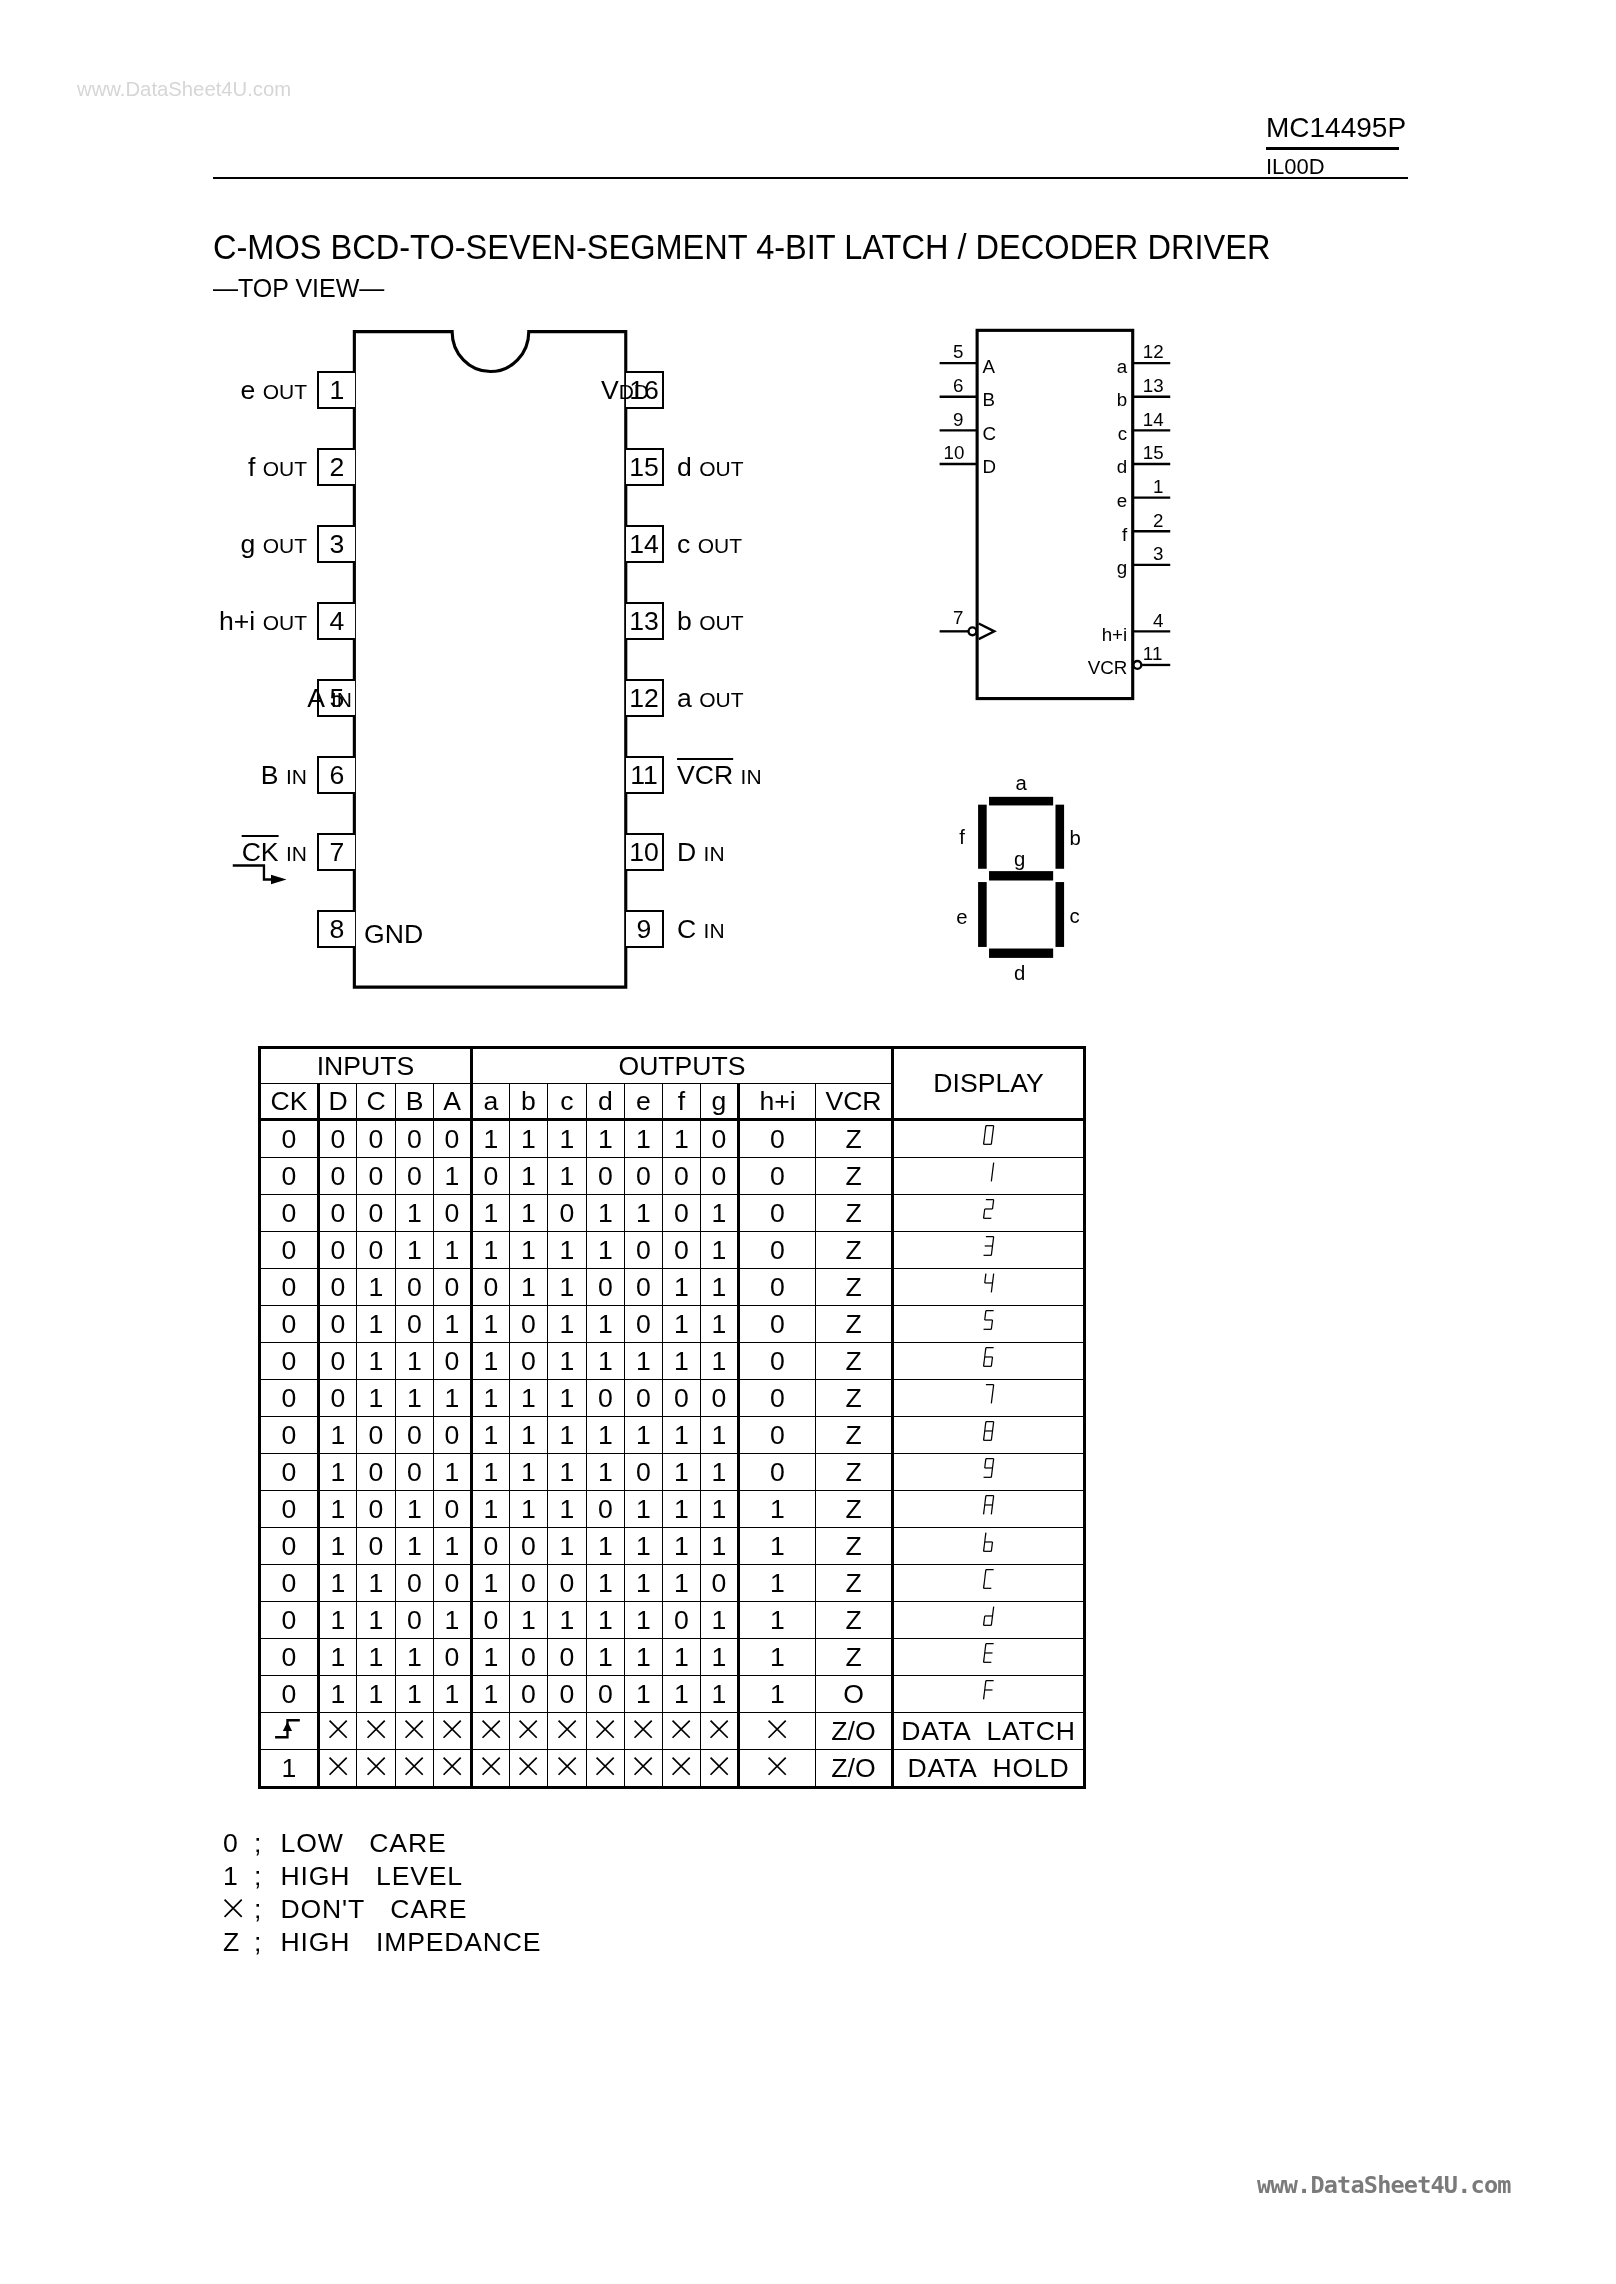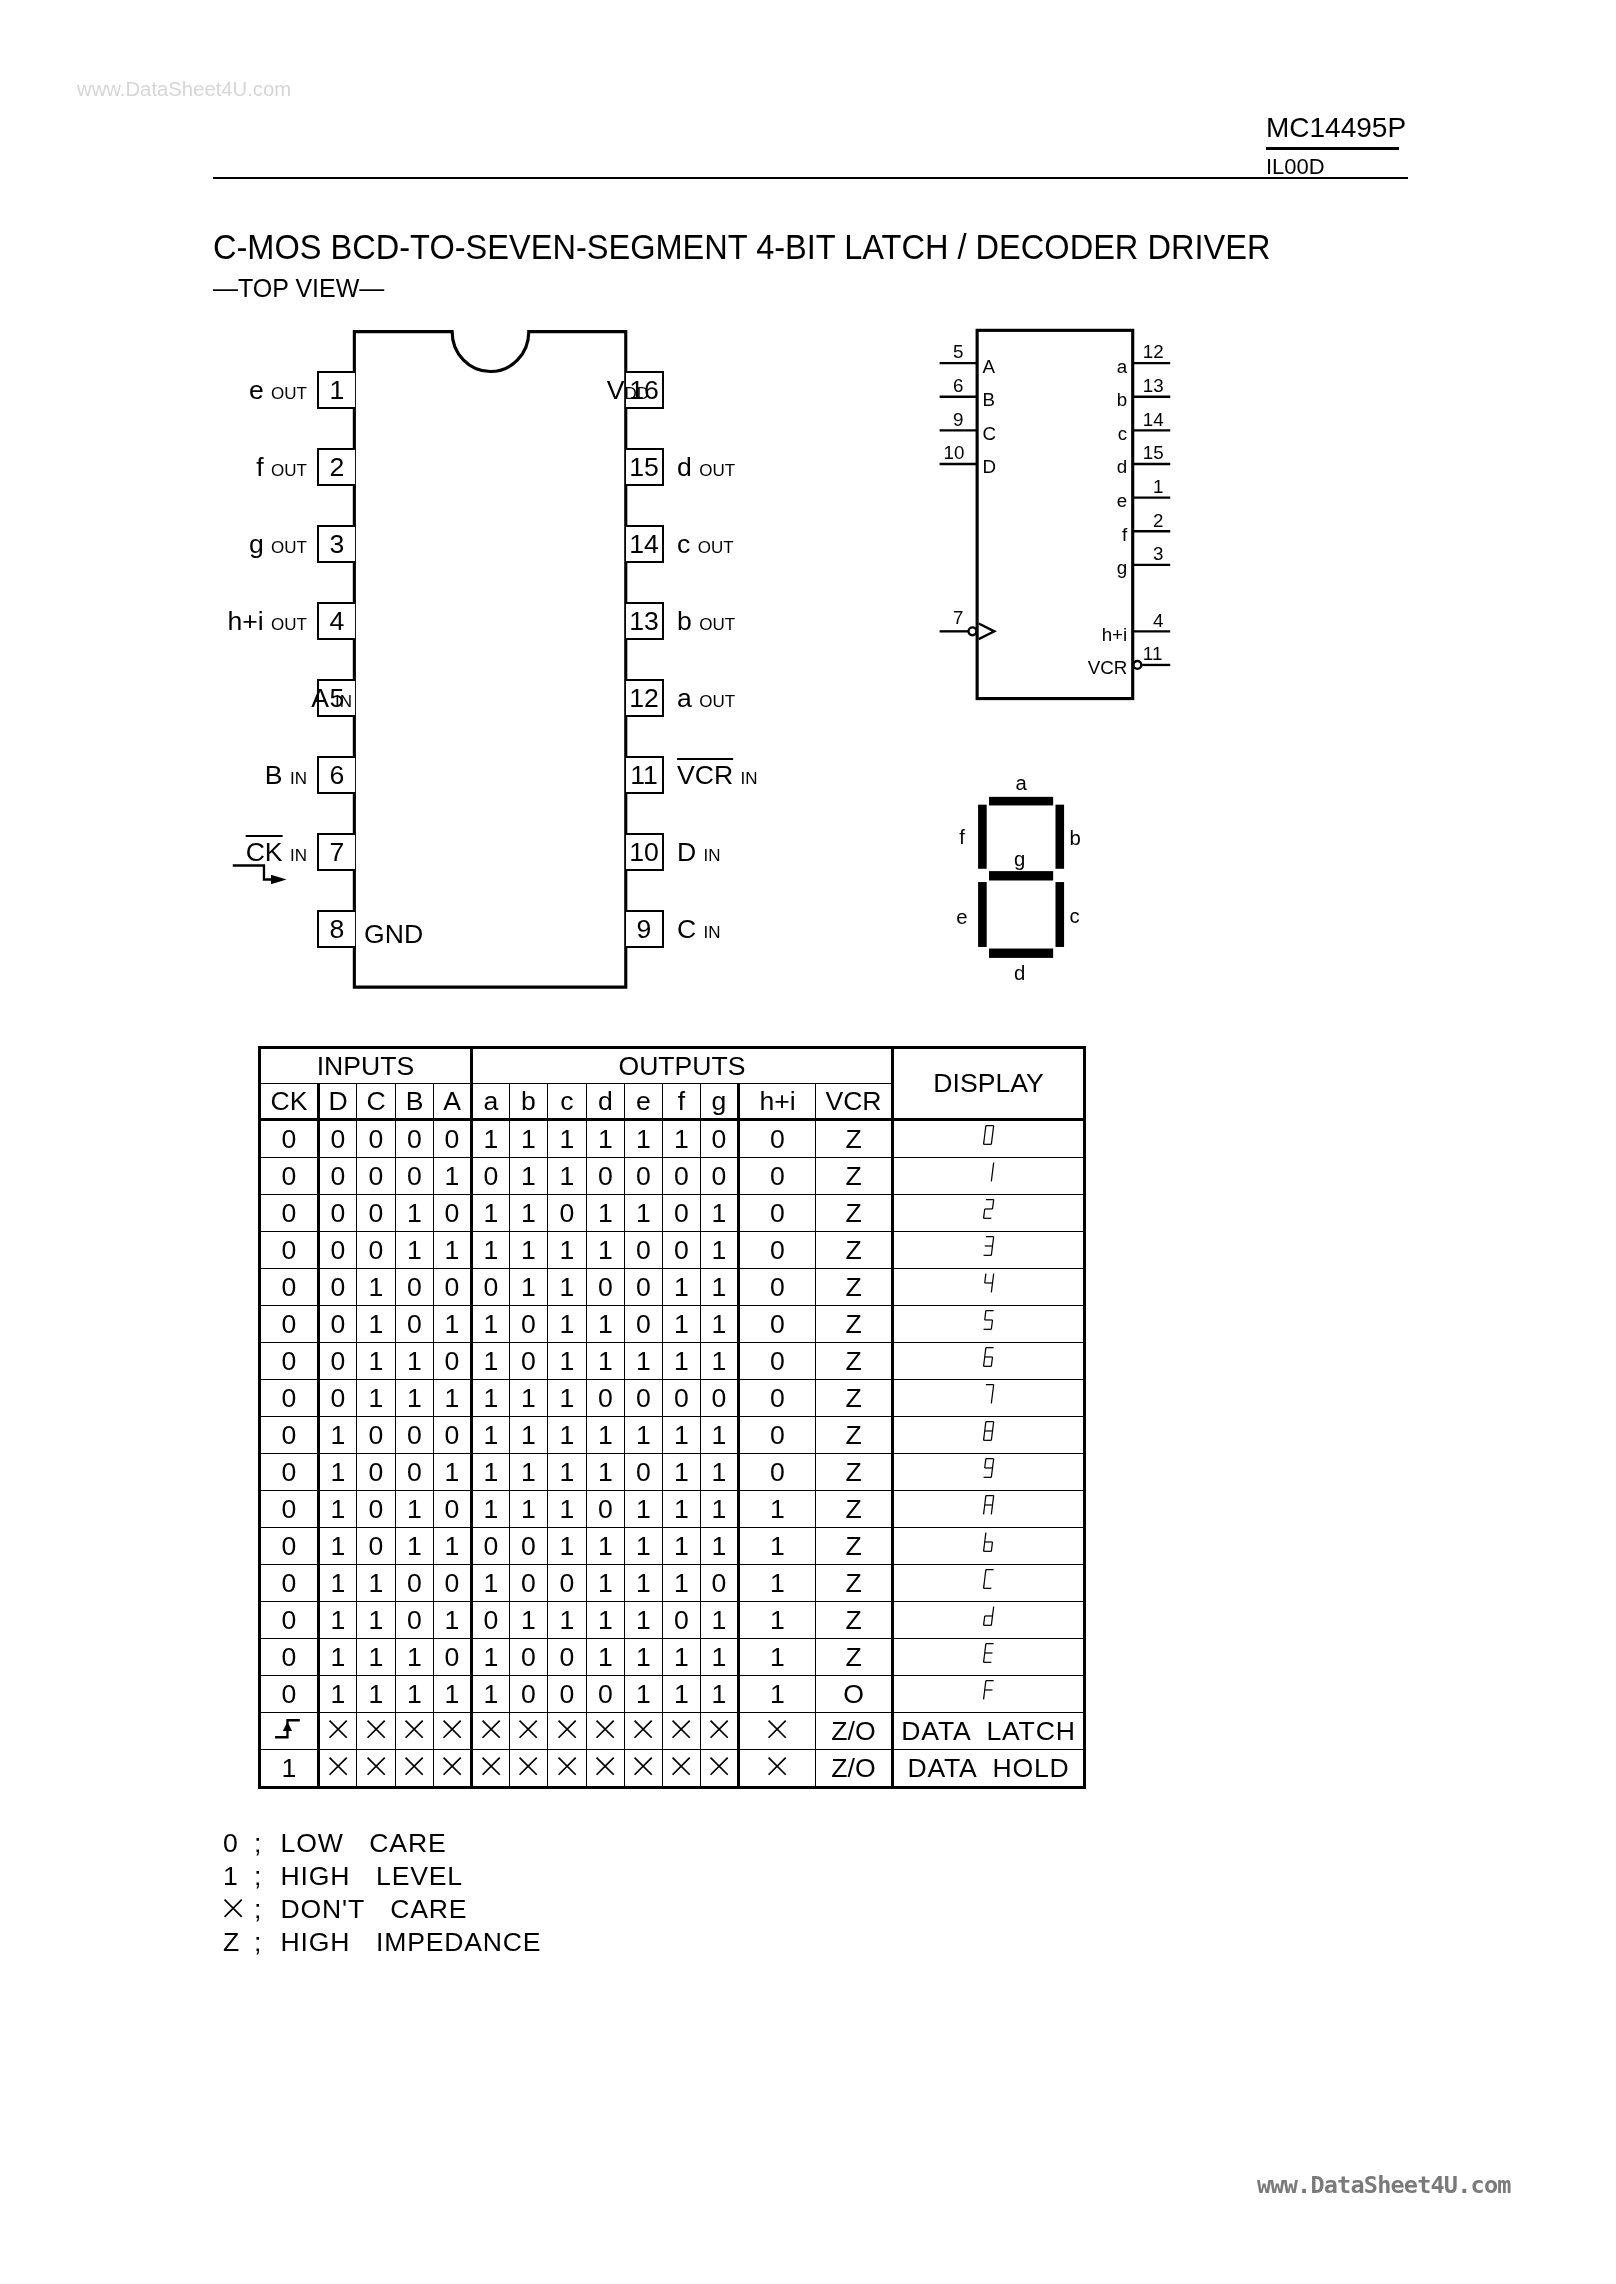--- a/index.html
+++ b/index.html
@@ -13,21 +13,21 @@
   .part-rule { left: 1266px; top: 147px; width: 133px; height: 3.1px; background: #000; }
   .code { left: 1266px; top: 153px; font-size: 22px; line-height: 28px; }
   .hrule { left: 213px; top: 177px; width: 1195px; height: 2.3px; background: #000; }
   .title { left: 213px; top: 227px; font-size: 35px; line-height: 39px; white-space: nowrap; transform: scaleX(0.93); transform-origin: left; }
   .subtitle { left: 213px; top: 274px; font-size: 25px; line-height: 28px; white-space: nowrap; }
   .pin { position: absolute; width: 38px; height: 38px; border: 2.3px solid #000; box-sizing: border-box;
          font-size: 26.6px; line-height: 34px; text-align: center; background: #fff; }
   .pin.l { left: 317px; border-right: none; }
   .pin.r { left: 626px; border-left: none; }
   .plabel { position: absolute; font-size: 26.6px; line-height: 38px; white-space: nowrap; }
-  .plabel .sub { font-size: 17px; }
+  .plabel .sub { font-size: 21px; }
   .ovl { text-decoration: overline; }
 
   
   table.tt { position: absolute; left: 210px; top: 1046px; border-collapse: collapse; margin-left: 48px; }
   table.tt td, table.tt th { border: 1.6px solid #000; padding: 0; text-align: center;
          font-weight: normal; font-size: 26.6px; height: 36px; }
   table.tt th { height: 34px; }
   table.tt { border: 3.9px solid #000; }
   .thick-r { border-right: 3.9px solid #000 !important; }
   .thick-b { border-bottom: 3.9px solid #000 !important; }

